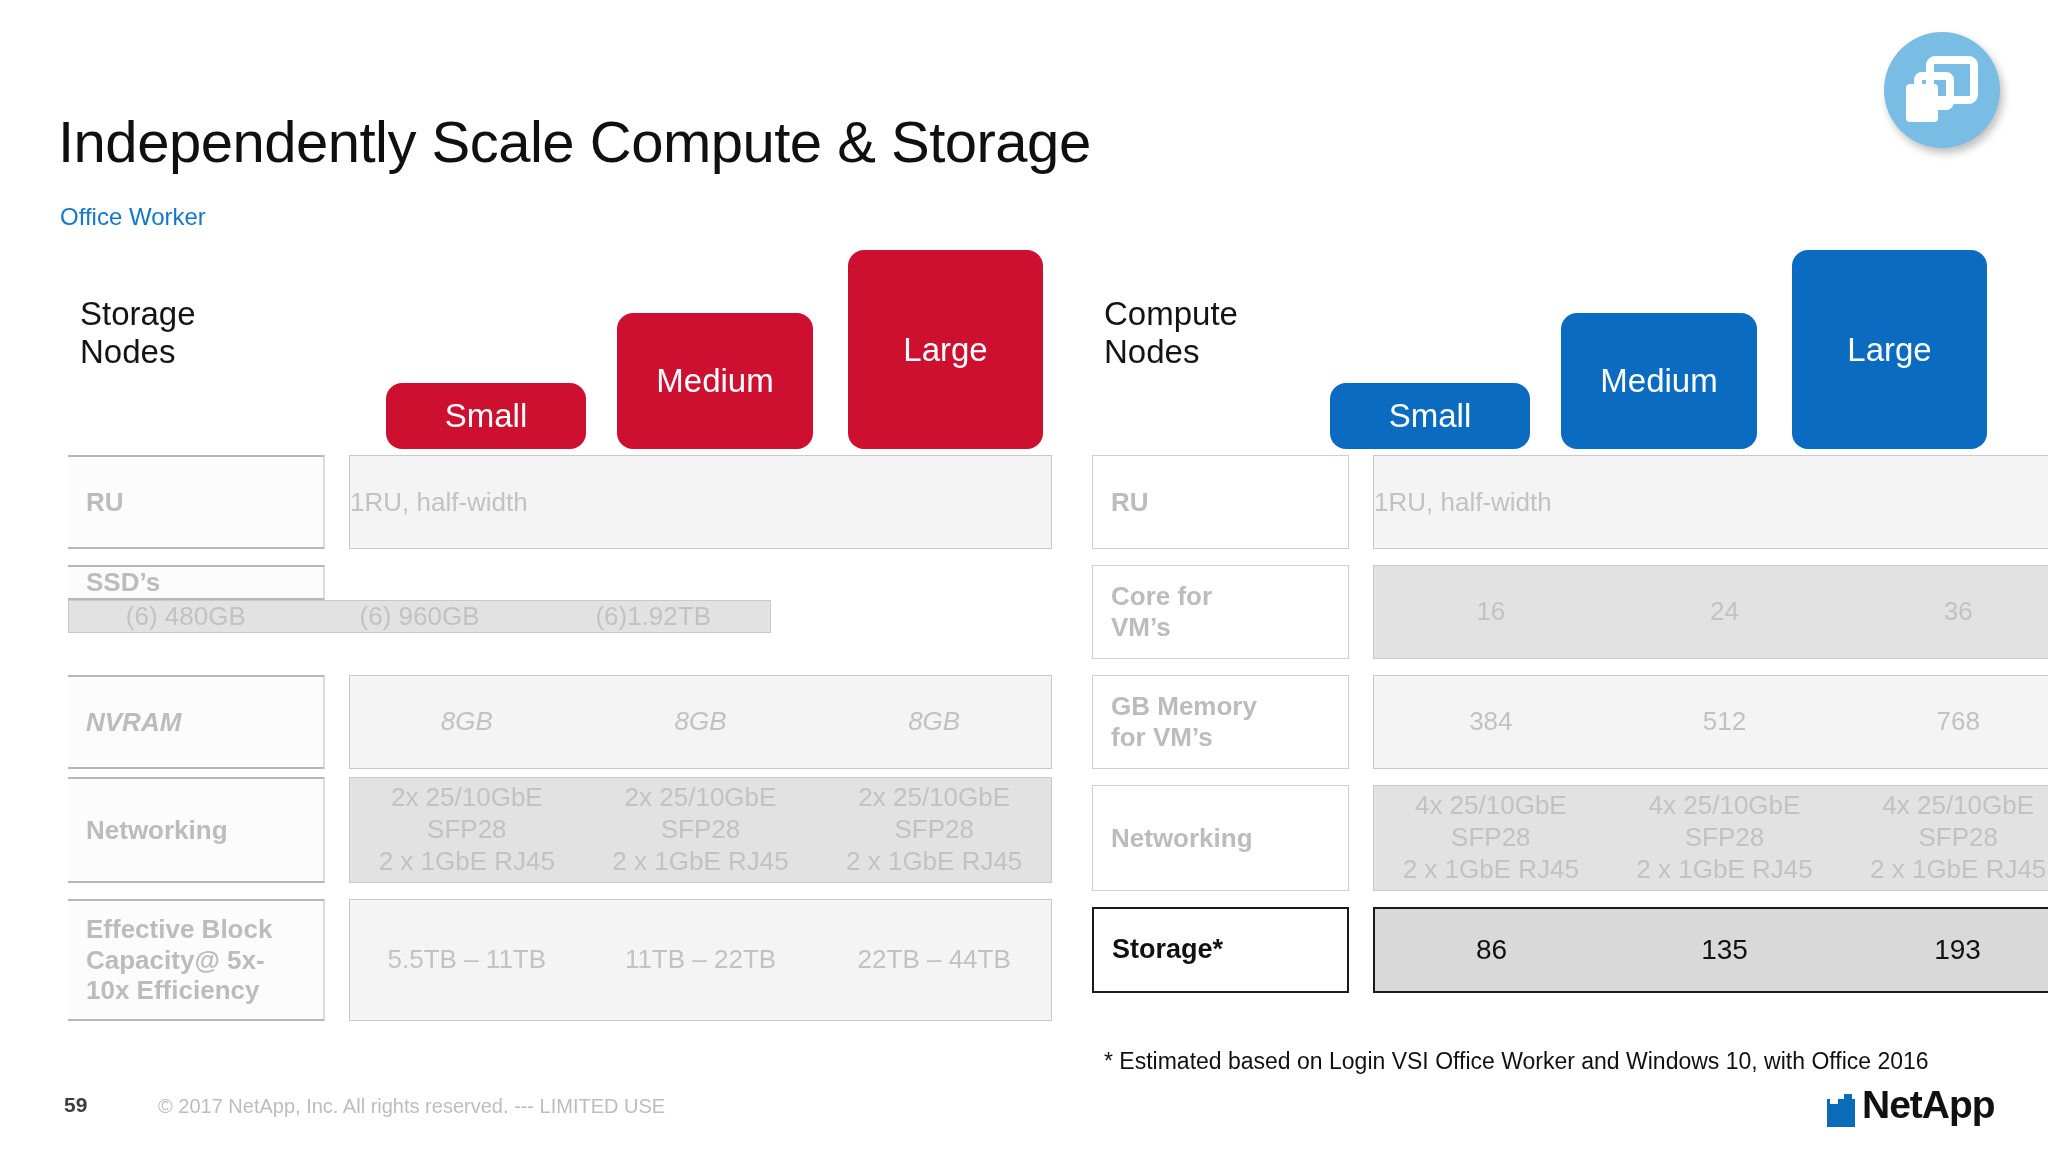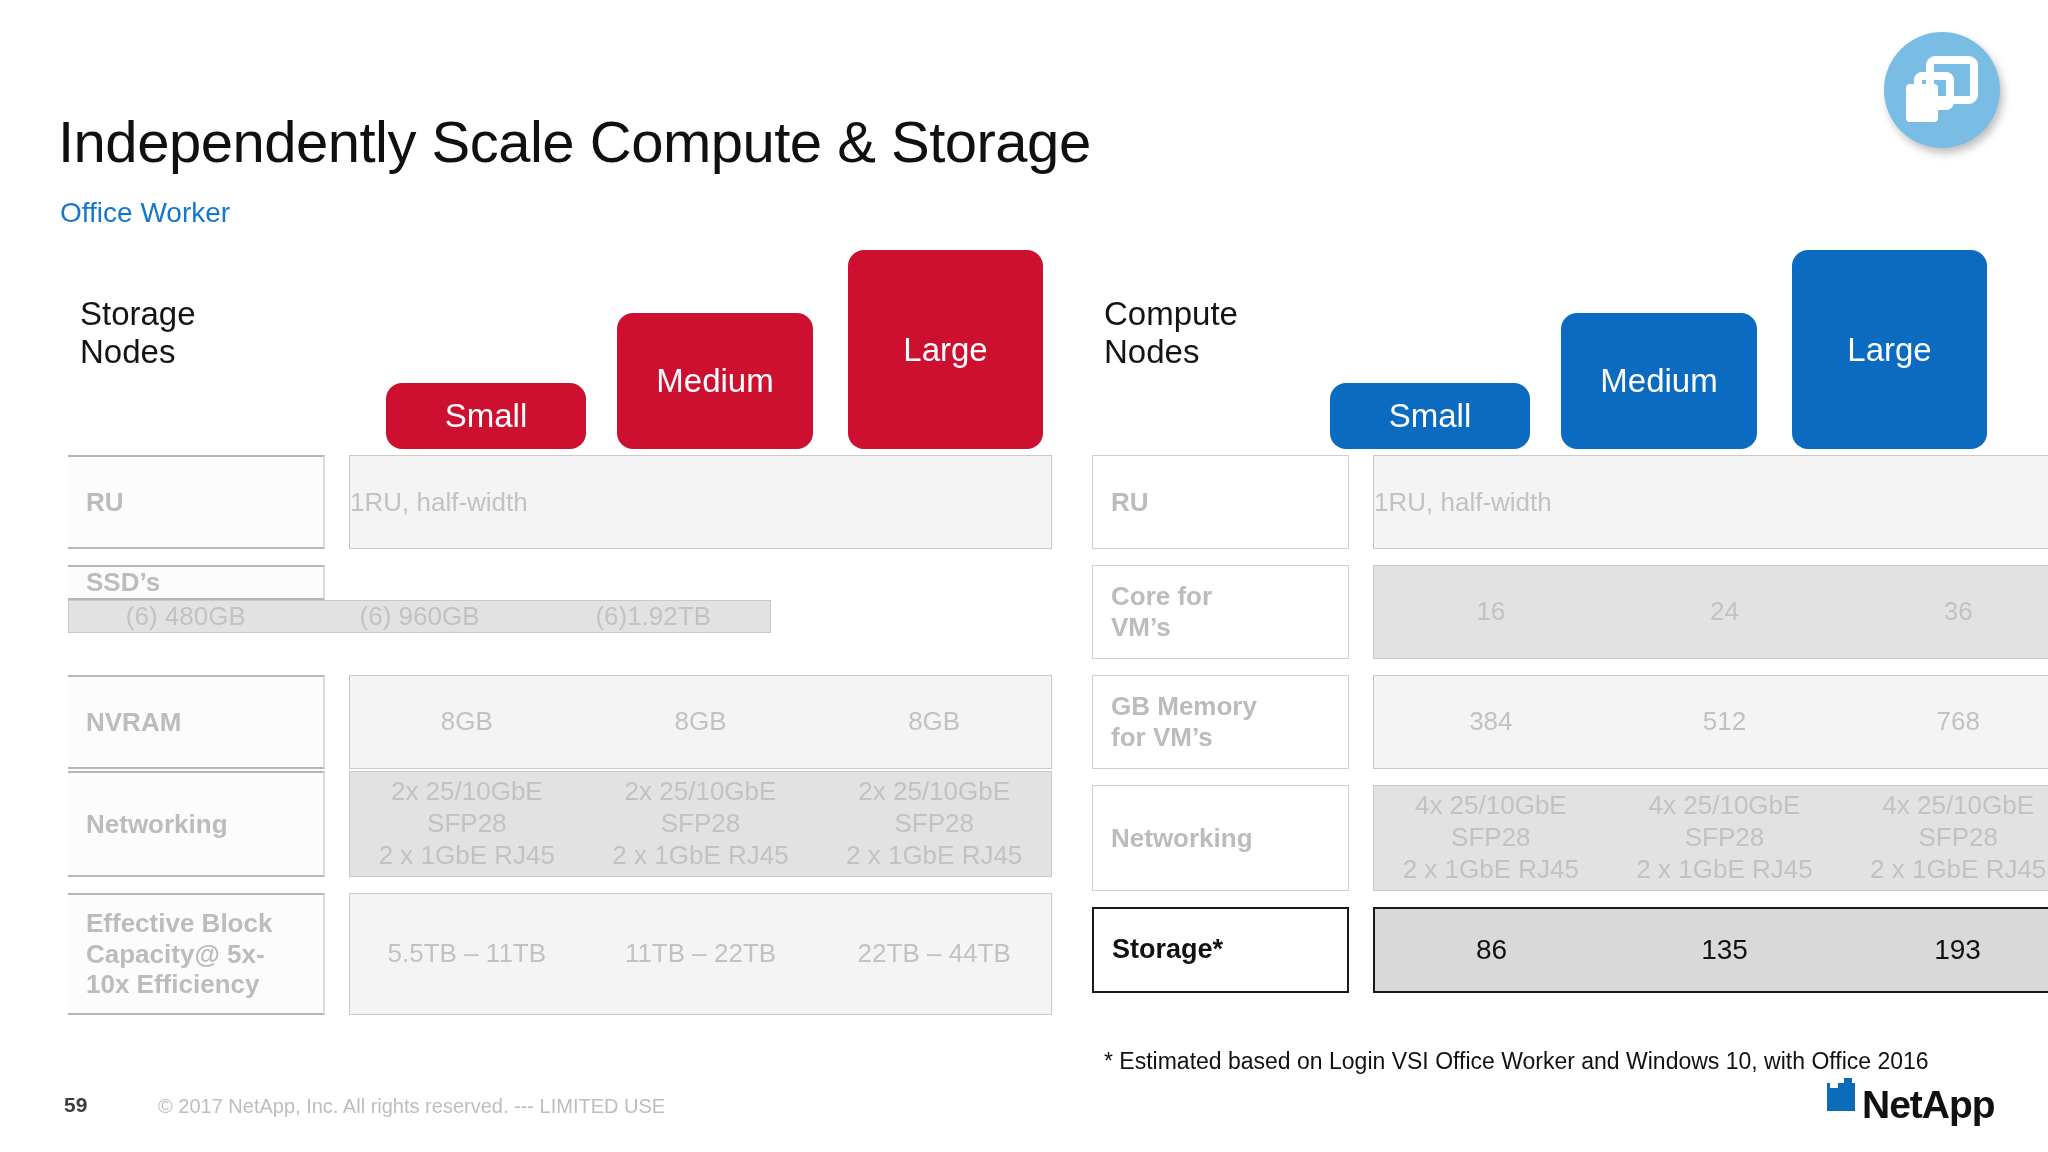--- a/index.html
+++ b/index.html
@@ -9,22 +9,22 @@
     overflow:hidden;position:relative;
   }
   .slide{position:absolute;inset:0;}
 
   
   .title{
     position:absolute;left:58px;top:108px;
     font-size:58px;color:#101010;letter-spacing:-0.5px;white-space:nowrap;
   }
   .subtitle{
-    position:absolute;left:60px;top:197px;
-    font-size:28px;color:#1577CC;white-space:nowrap;
+    position:absolute;left:60px;top:203px;
+    font-size:24px;color:#1577CC;white-space:nowrap;
   }
 
   
   .badge{
     position:absolute;left:1884px;top:32px;width:116px;height:116px;
     border-radius:50%;background:#79bde4;
     box-shadow:3px 5px 9px rgba(0,0,0,.26);
   }
   .badge svg{position:absolute;left:0;top:0;}
 
@@ -91,21 +91,21 @@
   
   .footnote{
     position:absolute;left:1104px;top:1048px;
     font-size:23px;color:#111111;white-space:nowrap;
   }
   .footnote b{font-weight:normal;}
 
   
   .pagenum{position:absolute;left:64px;top:1093px;font-size:21px;font-weight:bold;color:#3d3d3d;}
   .copy{position:absolute;left:158px;top:1095px;font-size:20px;color:#bdbdbd;white-space:nowrap;}
-  .logo{position:absolute;left:1827px;top:1083px;display:flex;align-items:flex-start;}
+  .logo{position:absolute;left:1827px;top:1083px;display:flex;align-items:flex-end;}
   .logo-mark{width:28px;height:28px;background:#0A6BB8;position:relative;margin-right:7px;}
   .logo-mark:after{content:"";position:absolute;left:3px;top:-5px;width:8px;height:10px;background:#ffffff;}
   .logo-mark:before{content:"";position:absolute;right:3px;top:-5px;width:8px;height:10px;background:#0A6BB8;}
   .logo-text{font-size:39px;font-weight:bold;color:#111111;letter-spacing:-1px;}
 </style>
 </head>
 <body>
 
 <div class="slide">
 
@@ -150,21 +150,21 @@
         <span>SSD’s</span>
       </div>
       <div class="gap"></div>
       <div class="datacell shade">
         <div class="cellspan">(6) 480GB</div>
         <div class="cellspan">(6) 960GB</div>
         <div class="cellspan">(6)1.92TB</div>
       </div>
     </div>
 
-    <div class="row" style="height:94px;margin-bottom:2px;">
+    <div class="row" style="height:94px;margin-bottom:8px;font-style:italic;">
       <div class="labelcell lined">
         <span>NVRAM</span>
       </div>
       <div class="gap"></div>
       <div class="datacell plain">
         <div class="cellspan">8GB</div>
         <div class="cellspan">8GB</div>
         <div class="cellspan">8GB</div>
       </div>
     </div>

